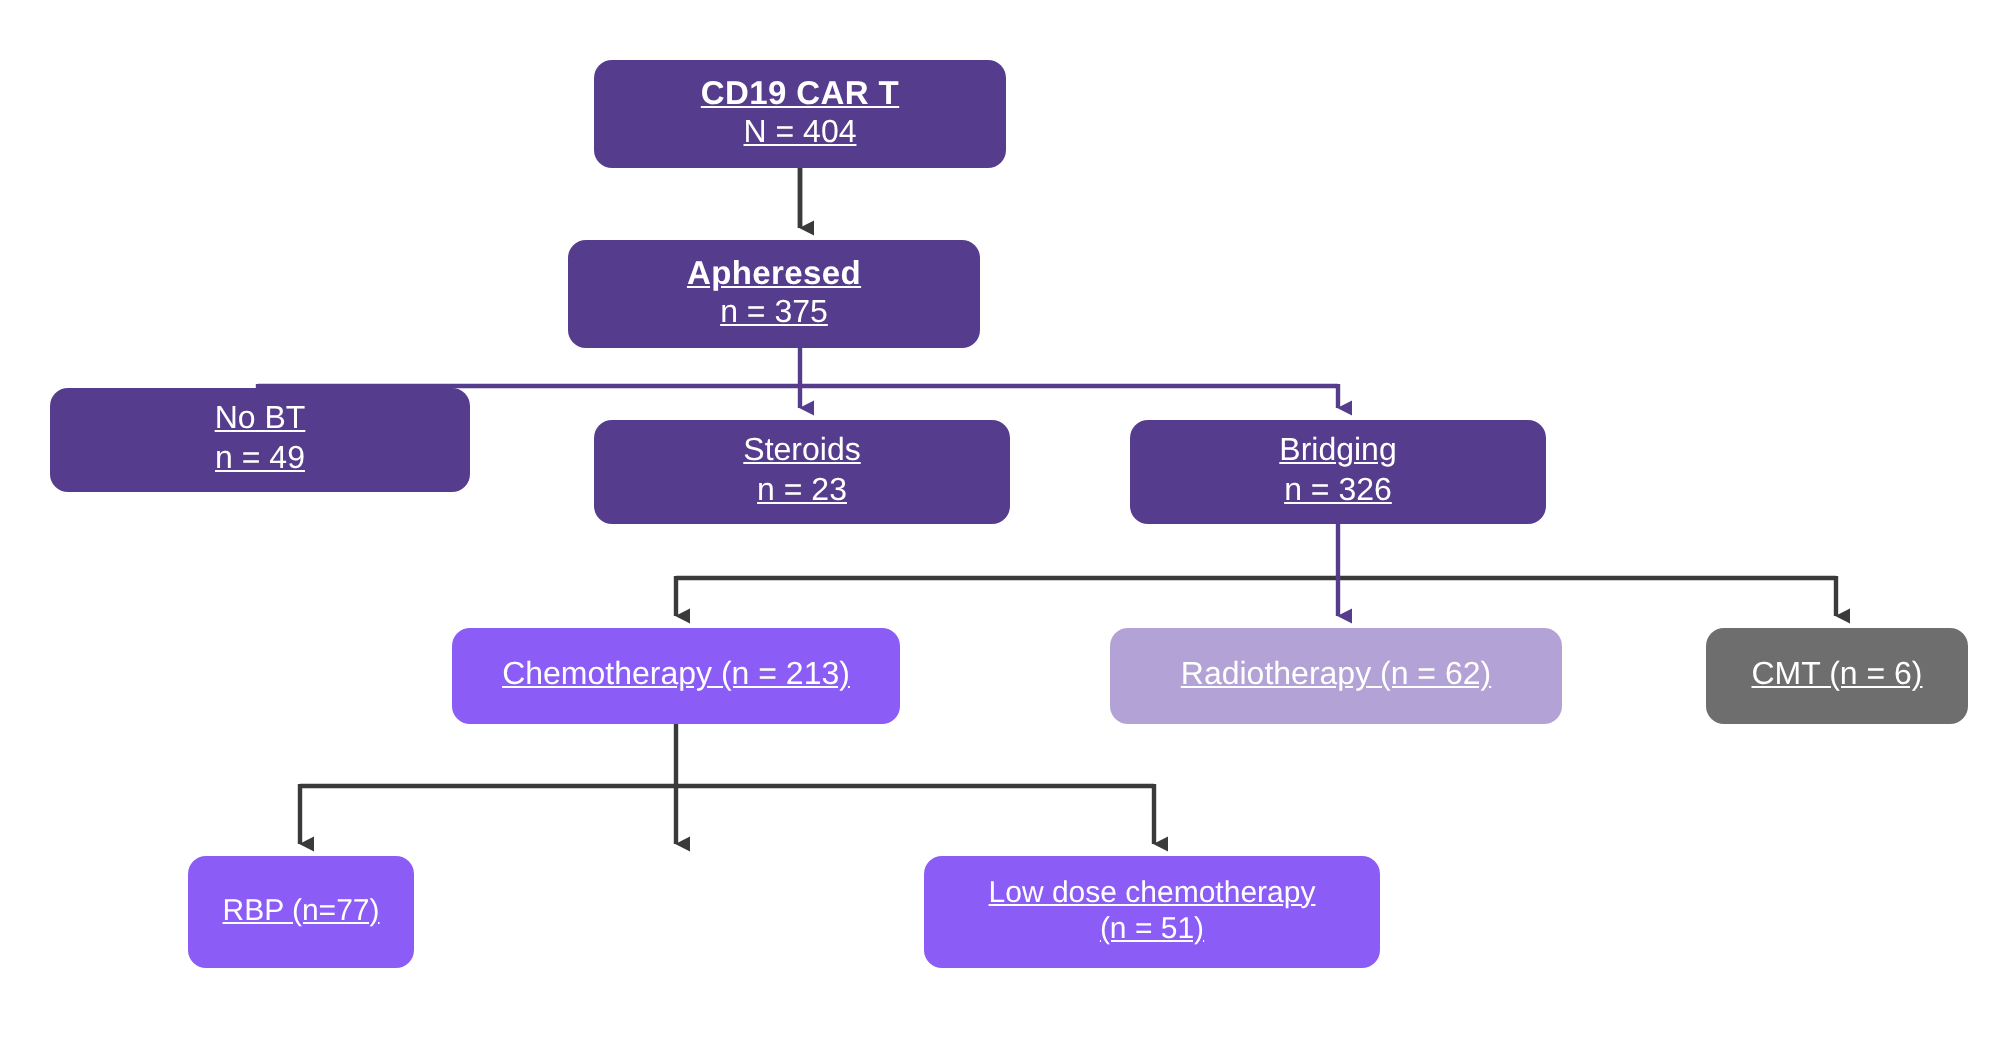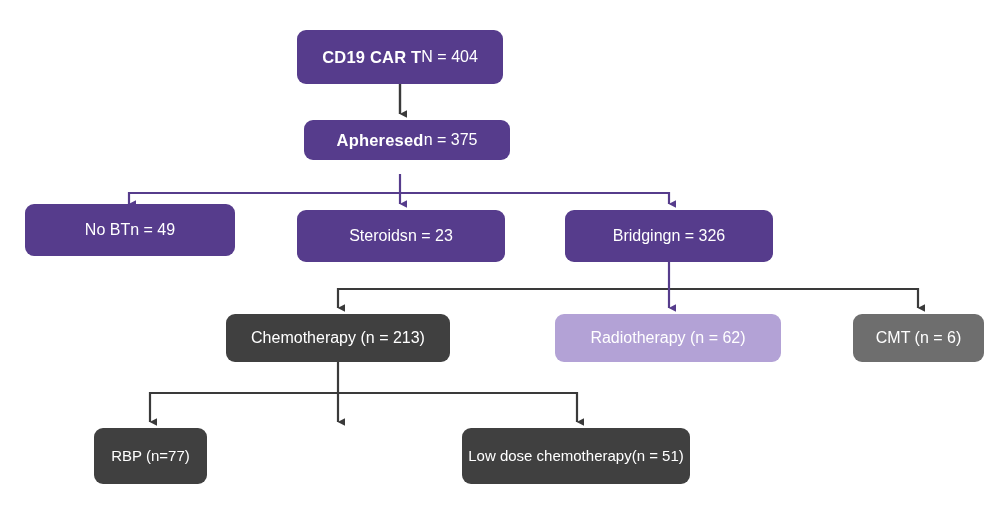--- a/index.html
+++ b/index.html
@@ -23,46 +23,47 @@
     top: 0;
     width: 1000px;
     height: 519px;
     pointer-events: none;
   }
   .node {
     position: absolute;
     box-sizing: border-box;
     border-radius: 9px;
     display: flex;
-    flex-direction: row;
+    flex-direction: column;
     align-items: center;
     justify-content: center;
     text-align: center;
     color: #ffffff;
     line-height: 1.22;
     padding: 2px 8px;
+    text-decoration: underline;
   }
   .node .ln {
     display: block;
     white-space: nowrap;
   }
   .node.purple-dark { background: #563c8c; }
-  .node.green       { background: #404040; }
+  .node.green       { background: #8b5cf6; }
   .node.purple-light{ background: #b3a2d6; }
   .node.grey        { background: #6e6e6e; }
 
   .t-title   { font-size: 16.5px; font-weight: bold; letter-spacing: .2px; }
   .t-sub     { font-size: 16px;  font-weight: normal; }
   .t-plain   { font-size: 16px;  font-weight: normal; }
   .t-plain-s { font-size: 15px;  font-weight: normal; }
 
   
   #node-root        { left: 297px; top: 30px;  width: 206px; height: 54px; }
-  #node-apheresed   { left: 304px; top: 120px; width: 206px; height: 40px; }
-  #node-nobt        { left: 25px;  top: 204px; width: 210px; height: 52px; }
+  #node-apheresed   { left: 284px; top: 120px; width: 206px; height: 54px; }
+  #node-nobt        { left: 25px;  top: 194px; width: 210px; height: 52px; }
   #node-steroids    { left: 297px; top: 210px; width: 208px; height: 52px; justify-content: center; }
   #node-bridging    { left: 565px; top: 210px; width: 208px; height: 52px; }
   #node-chemo       { left: 226px; top: 314px; width: 224px; height: 48px; }
   #node-radio       { left: 555px; top: 314px; width: 226px; height: 48px; }
   #node-cmt         { left: 853px; top: 314px; width: 131px; height: 48px; }
   #node-rbp         { left: 94px;  top: 428px; width: 113px; height: 56px; }
   #node-highdose    { left: 237px; top: 428px; width: 201px; height: 56px; }
   #node-lowdose     { left: 462px; top: 428px; width: 228px; height: 56px; }
 </style>
 </head>

